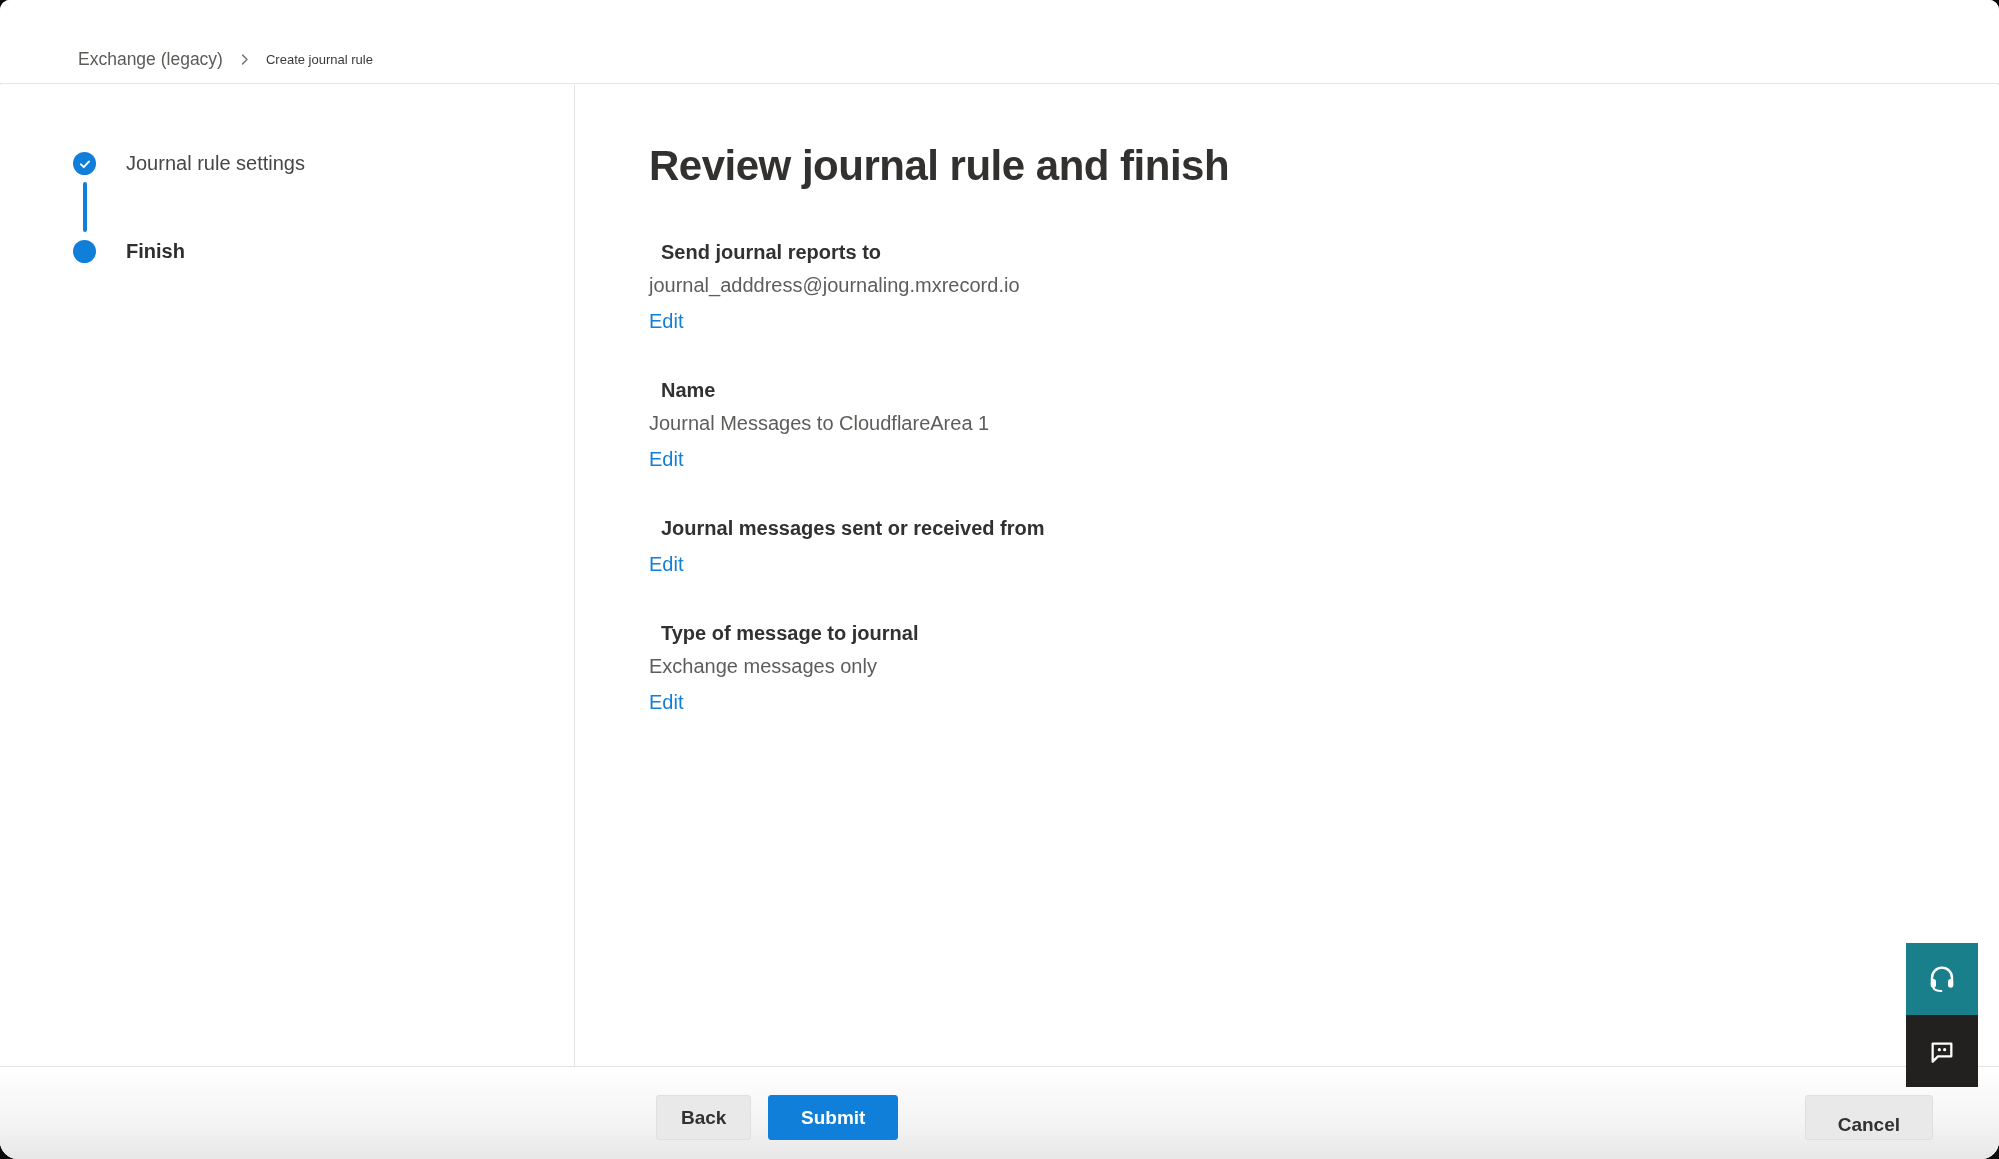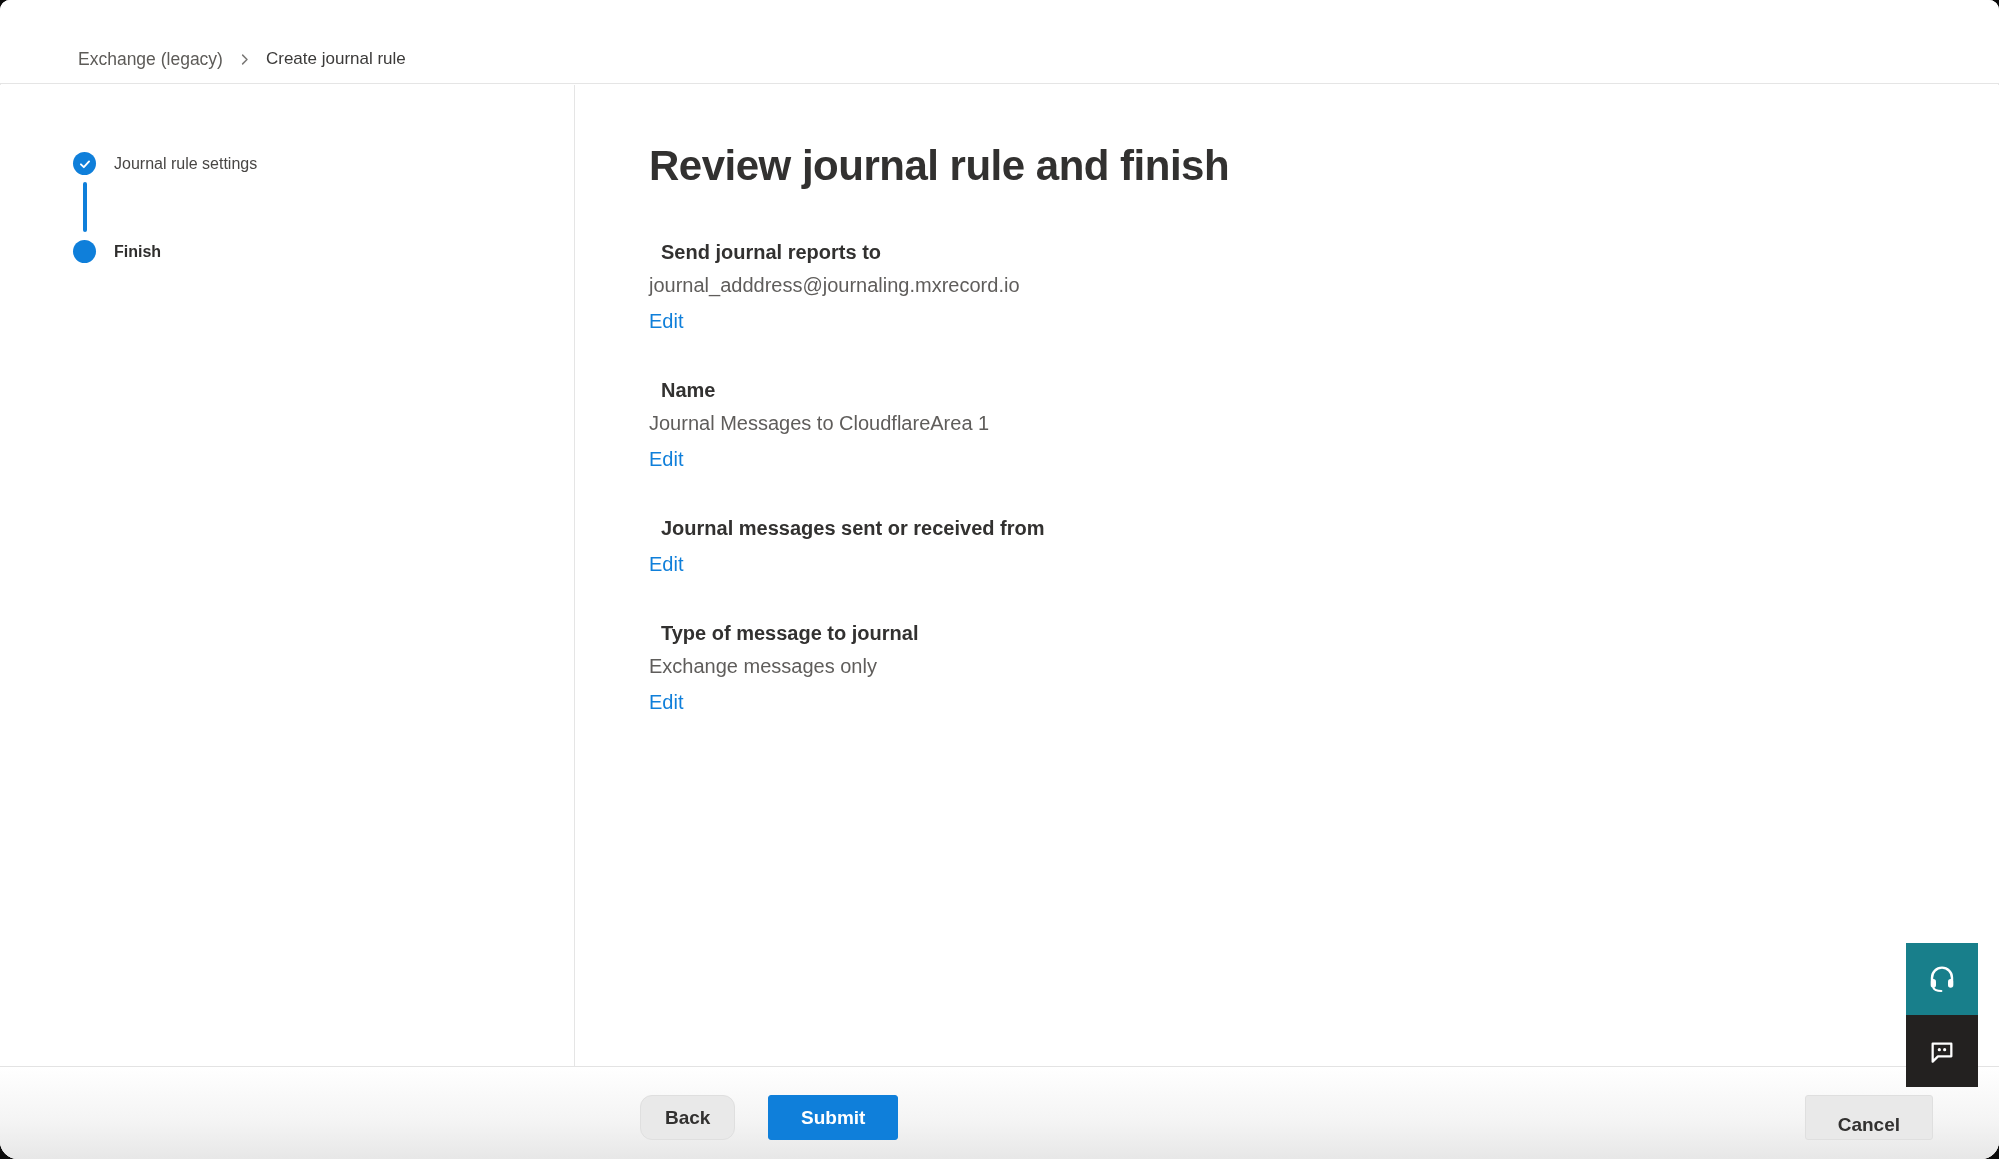--- a/index.html
+++ b/index.html
@@ -18,36 +18,36 @@
     box-shadow:0 0 0 1px #e8e8e8 inset;
   }
   
   .header{
     position:absolute;top:0;left:0;right:0;height:84px;
     background:#fff;border-bottom:1px solid #e5e5e5;
     display:flex;align-items:center;
     padding-left:78px;box-sizing:border-box;
   }
   .crumb{font-size:17.5px;color:#5d5b58;cursor:pointer;}
-  .crumb-current{font-size:17px;color:#3b3a39;}
+  .crumb-current{font-size:13px;color:#3b3a39;}
   .crumb-sep{margin:0 14px;display:flex;align-items:center;color:#7a7876;}
   
   .sidebar{
     position:absolute;top:85px;left:0;width:575px;bottom:93px;
     background:#fff;border-right:1px solid #e5e5e5;
     box-sizing:border-box;
     padding:67px 0 0 73px;
   }
   .step-row{display:flex;align-items:center;gap:18px;cursor:pointer;}
   .step-icon{
     width:23px;height:23px;border-radius:50%;
     background:var(--accent,#0f7fda);
     display:flex;align-items:center;justify-content:center;flex:0 0 auto;
   }
-  .step-label{font-size:16px;color:#484644;line-height:23px;}
+  .step-label{font-size:20px;color:#484644;line-height:23px;margin-left:12px;}
   .step-label.current{font-weight:700;color:#2f2e2d;}
   .step-connector{
     width:3.5px;height:50px;border-radius:2px;
     background:var(--accent,#0f7fda);
     margin:7px 0 8px 10px;
   }
   
   .content{
     position:absolute;top:85px;left:576px;right:0;bottom:93px;
     background:#fff;box-sizing:border-box;
@@ -71,21 +71,21 @@
     position:absolute;left:0;right:0;bottom:0;height:92px;
     border-top:1px solid #e3e3e3;
     background:linear-gradient(180deg,#ffffff 0%,#f4f4f4 60%,#e7e7e7 100%);
   }
   .btn{
     position:absolute;top:28px;height:45px;
     border:1px solid #dfdfdf;border-radius:3px;
     font-family:inherit;font-size:19px;font-weight:600;color:#323130;
     background:#e9e9e9;cursor:pointer;padding:0 24px;
   }
-  .btn-back{left:640px;min-width:76px;border-radius:12px;}
+  .btn-back{left:656px;min-width:76px;}
   .btn-submit{
     left:768px;min-width:129px;
     background:var(--accent,#0f7fda);border-color:var(--accent,#0f7fda);
     color:#fff;padding:0 32px;
   }
   .btn-cancel{right:66px;min-width:124px;padding:18px 32px;}
   
   .float-btn{
     position:absolute;left:1906px;width:72px;height:72px;
     display:flex;align-items:center;justify-content:center;

